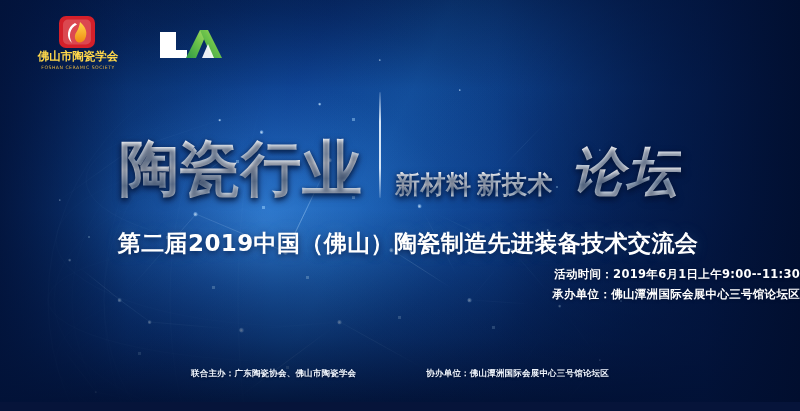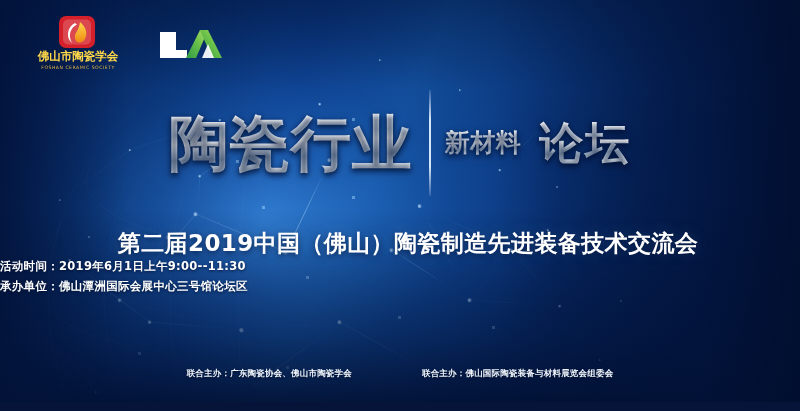--- a/index.html
+++ b/index.html
@@ -61,21 +61,21 @@
   .logo-fscs { position: relative; width: 104px; height: 60px; }
   .logo-cna  { position: relative; width: 78px; height: 40px; }
 
   
   .headline {
     position: absolute;
     left: 0; right: 0;
     top: 88px;
     height: 110px;
     display: flex;
-    align-items: center;
+    align-items: flex-end;
     justify-content: center;
     gap: 0;
   }
   .metal {
     background: linear-gradient(178deg,
       #ffffff 0%,
       #f4f8fd 16%,
       #cfdcea 34%,
       #ffffff 47%,
       #e9eff7 54%,
@@ -110,47 +110,48 @@
     gap: 5px;
   }
   .title-stack div {
     font-size: 25px;
     font-weight: 700;
     line-height: 1.04;
     letter-spacing: 0.5px;
     font-family: "DejaVu Serif", "Liberation Serif", serif;
   }
   .title-forum {
-    font-size: 44px;
+    font-size: 53px;
     font-weight: 700;
     line-height: 1;
     margin-left: 18px;
     letter-spacing: 2px;
     font-family: "DejaVu Serif", "Liberation Serif", serif;
+    font-style: italic;
   }
 
   
   .subtitle {
     position: absolute;
     left: 16px; right: 0;
     top: 228px;
     text-align: center;
     font-size: 23px;
     font-weight: 700;
     color: #ffffff;
     letter-spacing: 0.4px;
     text-shadow: 0 2px 6px rgba(0,18,56,0.8), 0 0 14px rgba(120,190,255,0.25);
   }
 
   
   .info {
     position: absolute;
     left: 0; right: 0;
-    top: 256px;
-    text-align: left;
+    top: 264px;
+    text-align: right;
     color: #ffffff;
   }
   .info div {
     font-size: 11.5px;
     line-height: 20px;
     letter-spacing: 0.3px;
     font-weight: 600;
     text-shadow: 0 1px 3px rgba(0,14,46,0.85);
   }
 
@@ -338,29 +339,30 @@
         <text x="39" y="39" text-anchor="middle" font-size="0.01" fill="none">CNA</text>
       </svg>
     </div>
   </div>
 
   <div class="headline">
     <div class="title-main metal">陶瓷行业</div>
     <div class="title-divider"></div>
     <div class="title-stack">
       <div class="metal">新材料</div>
+      <div class="metal">新技术</div>
     </div>
     <div class="title-forum metal">论坛</div>
   </div>
 
   <div class="subtitle">第二届2019中国（佛山）陶瓷制造先进装备技术交流会</div>
 
   <div class="info">
     <div>活动时间：2019年6月1日上午9:00--11:30</div>
     <div>承办单位：佛山潭洲国际会展中心三号馆论坛区</div>
   </div>
 
   <div class="footer">
     <span>联合主办：广东陶瓷协会、佛山市陶瓷学会</span>
-    <span>联合主办：佛山国际陶瓷装备与材料展览会组委会</span>
+    <span>协办单位：佛山潭洲国际会展中心三号馆论坛区</span>
   </div>
 
 </div>
 
 </body></html>

